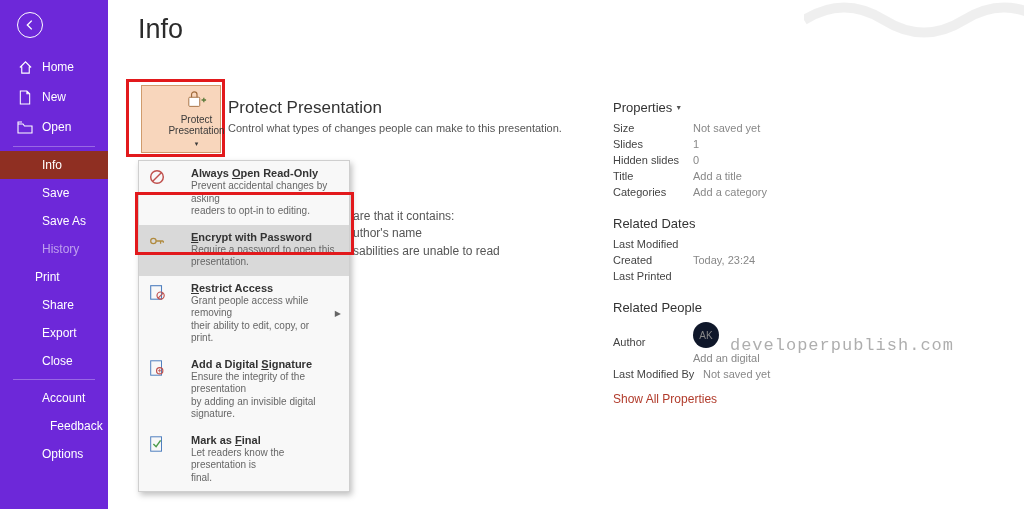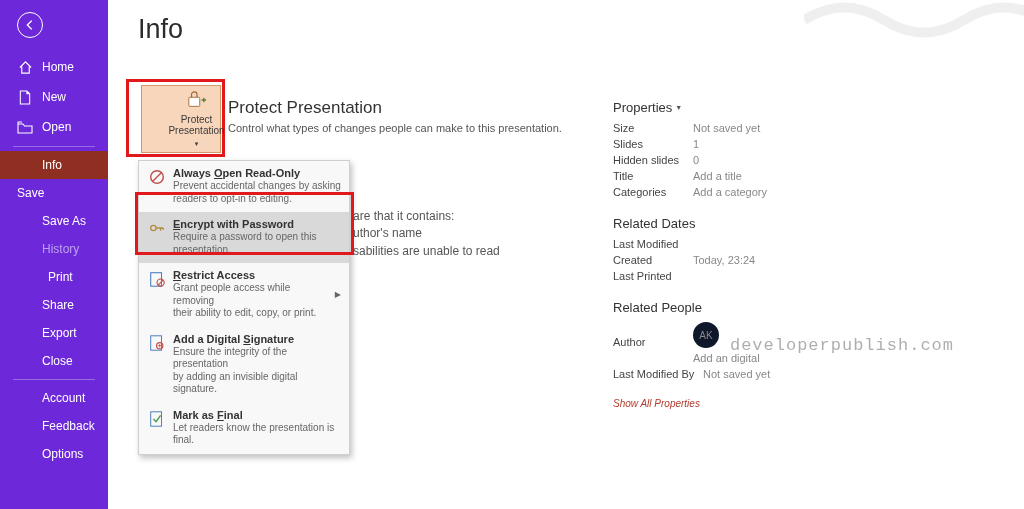--- a/index.html
+++ b/index.html
@@ -14,39 +14,39 @@
 .nav-disabled { color:rgba(255,255,255,0.55); }
 .main { position:absolute; left:108px; top:0; right:0; bottom:0; padding:14px 26px; }
 .page-title { font-size:27px; font-weight:300; color:#2b2b2b; margin-bottom:24px; margin-left:4px; }
 .red-box-protect { position:absolute; left:126px; top:79px; width:99px; height:78px; border:3px solid #e2191c; }
 .protect-btn { position:absolute; left:141px; top:85px; width:80px; height:68px; background:#f8d6bc; border:1px solid #d09b6c; display:flex; flex-direction:column; align-items:center; justify-content:center; cursor:pointer;padding-left:31px; }
 .protect-btn .lbl { font-size:10px; color:#3a3a3a; text-align:center; line-height:1.15; margin-top:4px; }
 .protect-section { position:absolute; left:228px; top:98px; }
 .protect-section h2 { font-size:17px; font-weight:400; color:#333; margin-bottom:4px; }
 .protect-section p { font-size:11px; color:#555; }
 .dropdown { position:absolute; left:138px; top:160px; width:212px; background:#f8f8f8; border:1px solid #cfcfcf; box-shadow:2px 3px 6px rgba(0,0,0,0.25); }
-.dd-item { display:flex; padding:6px 8px 7px 8px; gap:6px; cursor:pointer; }
+.dd-item { display:flex; padding:6px 8px 7px 8px; gap:24px; cursor:pointer; }
 .dd-item.sel { background:#d9d9d9; }
 .dd-item .dd-icon { width:20px; flex-shrink:0; display:flex; align-items:flex-start; justify-content:center; padding-top:1px; }
 .dd-item .dd-text { flex:1; }
 .dd-item .dd-title { font-size:11px; color:#333; font-weight:600; }
 .dd-item .dd-title u { text-decoration:underline; }
 .dd-item .dd-desc { font-size:10px; color:#666; line-height:1.25; margin-top:1px; }
 .red-box-encrypt { position:absolute; left:135px; top:192px; width:219px; height:63px; border:3px solid #e2191c; pointer-events:none; }
 .behind-text { position:absolute; left:353px; top:208px; font-size:12px; color:#555; line-height:1.45; }
 .props { position:absolute; left:613px; top:100px; width:300px; }
 .props-header { font-size:13px; color:#333; margin-bottom:7px; display:flex; align-items:center; gap:3px; }
 .props-header .caret { font-size:7px; color:#555; }
 .prop-row { display:flex; font-size:11px; margin-bottom:4px; }
 .prop-row .plabel { width:80px; color:#444; }
 .prop-row .pval { color:#888; }
 .prop-row .pval.link { color:#888; cursor:pointer; }
 .section-head { font-size:13px; color:#333; margin-top:18px; margin-bottom:7px; }
 .avatar { width:26px; height:26px; border-radius:50%; background:#0f172a; color:#888; font-size:10px; display:inline-flex; align-items:center; justify-content:center; margin-right:6px; vertical-align:middle; }
-.show-all { font-size:10px; color:#b13b2b; cursor:pointer; margin-top:14px; display:inline-block;font-style:italic; }
+.show-all { font-size:12px; color:#b13b2b; cursor:pointer; margin-top:8px; display:inline-block; }
 .watermark { position:absolute; right:70px; top:336px; font-family:"Courier New",monospace; font-size:17px; color:rgba(120,120,120,0.6); letter-spacing:1px; }
 .ribbon-deco { position:absolute; right:0; top:-10px; width:220px; height:50px; opacity:0.06; overflow:hidden; }
 </style>
 </head>
 <body>
 
 <div class="ribbon-deco">
   <svg width="220" height="60">
       <path d="M0 30 Q40 5 80 30 T160 30 T240 30" stroke="#000" stroke-width="10" fill="none"></path>
     </svg>
@@ -80,46 +80,46 @@
           <path d="M1 3 H6 L7.5 5 H15 V12 H1 Z M1 3 V1 H5" stroke="#fff" stroke-width="1.1" fill="none"></path>
         </svg>
       </span>
     <span>Open</span>
   </div>
   <div class="nav-sep"></div>
   <div class="nav-item active">
     <span style="margin-left:25px">Info</span>
   </div>
   <div class="nav-item">
-      <span style="">Save</span>
+      <span style="margin-left:25px">Save</span>
     </div>
   <div class="nav-item">
       <span style="margin-left:25px">Save As</span>
     </div>
   <div class="nav-item nav-disabled">
       <span style="margin-left:25px">History</span>
     </div>
   <div class="nav-item">
-      <span style="margin-left:31px">Print</span>
+      <span style="margin-left:18px">Print</span>
     </div>
   <div class="nav-item">
       <span style="margin-left:25px">Share</span>
     </div>
   <div class="nav-item">
       <span style="margin-left:25px">Export</span>
     </div>
   <div class="nav-item">
       <span style="margin-left:25px">Close</span>
     </div>
   <div class="nav-sep"></div>
   <div class="nav-item">
       <span style="margin-left:25px">Account</span>
     </div>
   <div class="nav-item">
-      <span style="margin-left:25px">Feedback</span>
+      <span style="margin-left:33px">Feedback</span>
     </div>
   <div class="nav-item">
       <span style="margin-left:25px">Options</span>
     </div>
 </div>
 
 <div class="main">
   <h1 class="page-title">Info</h1>
 </div>
 

